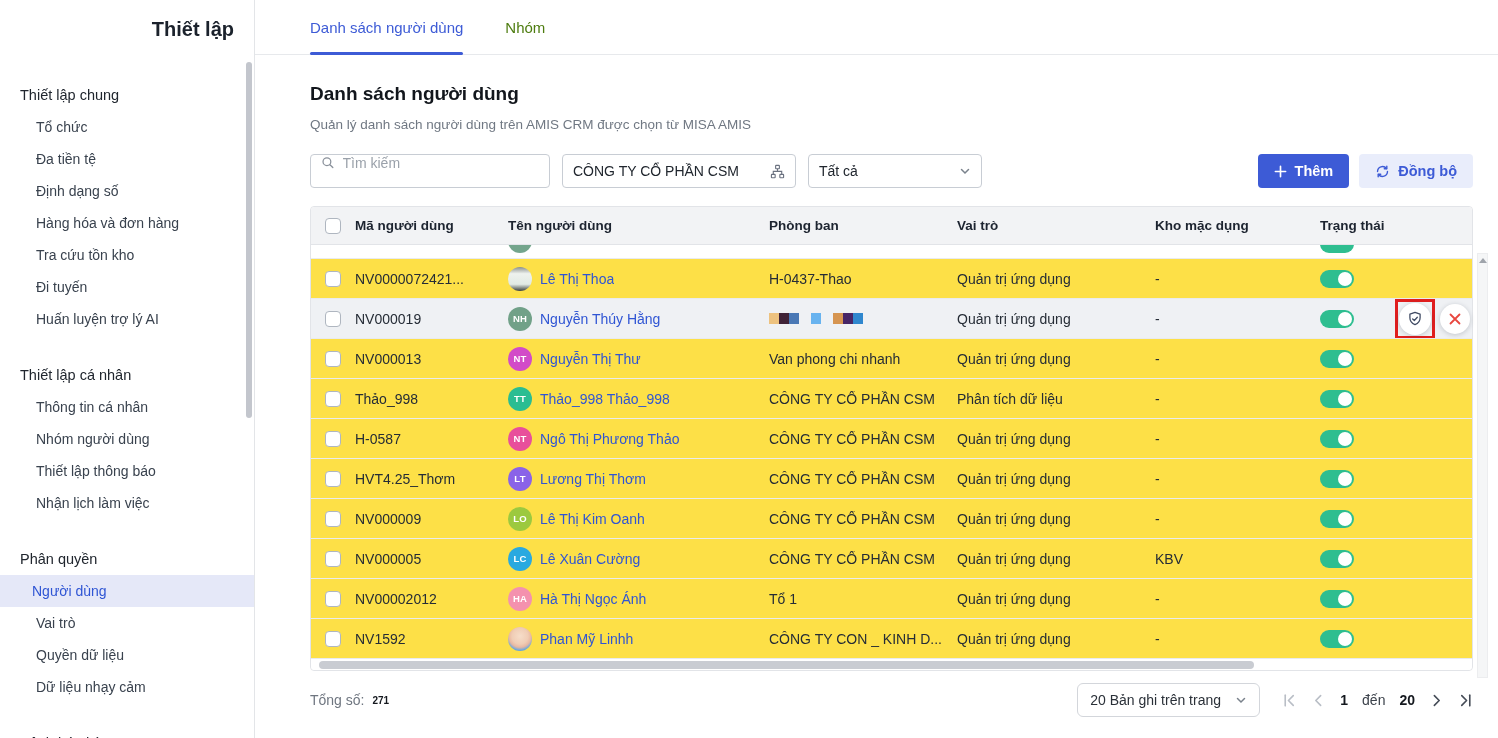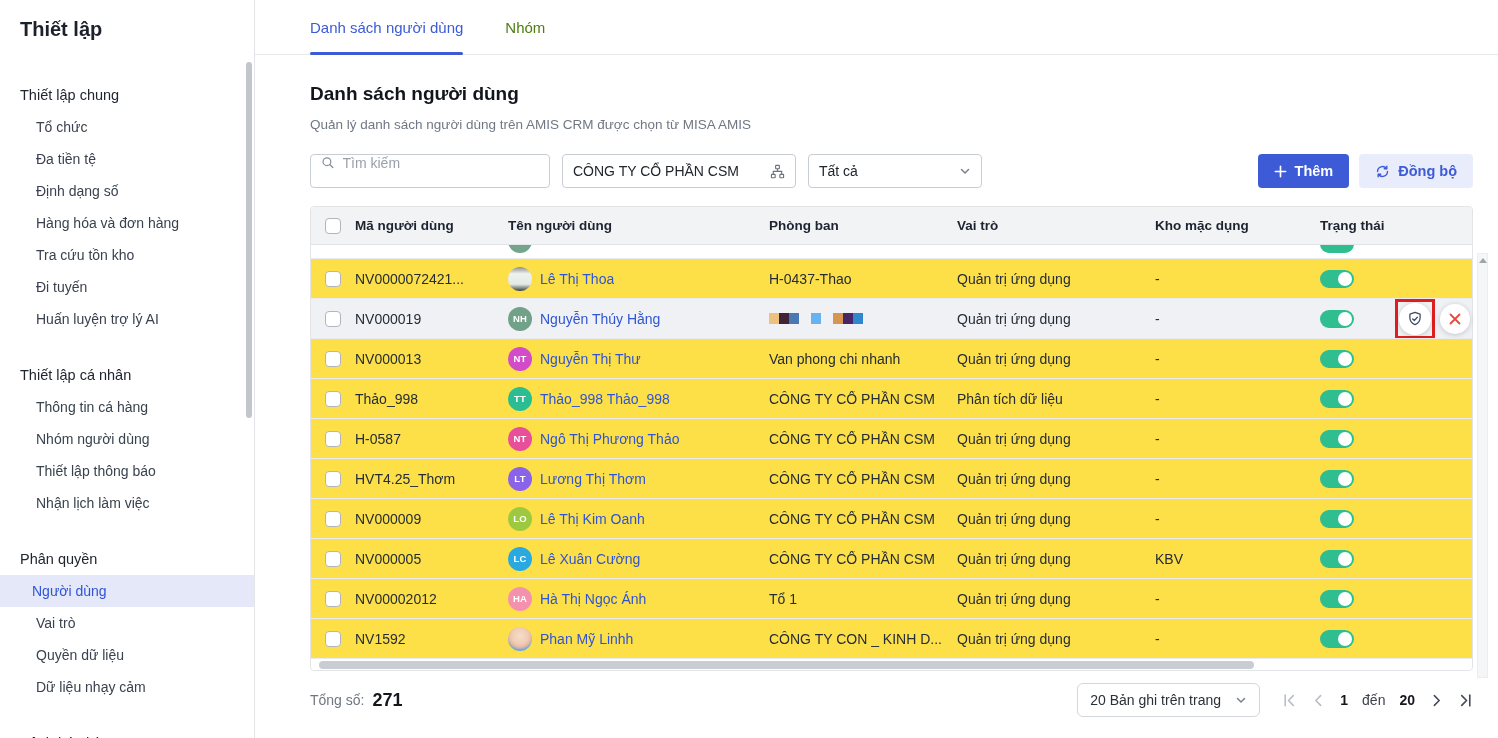--- a/index.html
+++ b/index.html
@@ -2,21 +2,21 @@
 <html style="--primary: #3D5BD6; --link: #2F55D4; --active-bg: #E5E8F8; --toggle-on: #2EBE90; --sync-bg: #E9EDFB; --annotation: #E01E1E; --danger: #E8473F; --header-bg: #F2F3F5; --hl-row: #EFF1F4;"><head>
 <meta charset="utf-8">
 <style>
   * { box-sizing: border-box; margin: 0; padding: 0; }
   html,body { width:1498px; height:738px; overflow:hidden; background:#fff;
     font-family:"Liberation Sans","DejaVu Sans",sans-serif; }
   .app { display:flex; width:100%; height:100%; position:relative; }
 
   
   .sidebar { width:255px; height:100%; border-right:1px solid #E3E5E8; position:relative; flex:0 0 255px; background:#fff; }
-  .sb-title { padding:18px 20px 8px; font-size:20px; font-weight:600; color:#1b222c; }
+  .sb-title { padding:18px 20px 8px; font-size:20px; font-weight:600; color:#1b222c;text-align:right; }
   .sb-nav { padding-top:6px; }
   .sb-section { margin-top:24px; }
   .sb-section-label { height:32px; line-height:32px; padding-left:20px; font-size:14.5px; color:#20262e; font-weight:500; }
   .sb-item { height:32px; line-height:32px; padding-left:36px; font-size:14px; color:#39424e; cursor:pointer; white-space:nowrap; }
   .sb-item.active { background:var(--active-bg); color:var(--link);padding-left:32px; }
   .sb-scroll { position:absolute; top:62px; right:2px; width:6px; height:356px; background:#C3C6CD; border-radius:3px; }
 
   
   .main { flex:1; position:relative; background:#fff; }
   .tabbar { height:55px; border-bottom:1px solid #E7E9EC; display:flex; padding-left:55px; }
@@ -69,21 +69,21 @@
   .icon-btn { width:32px; height:32px; border-radius:50%; background:#fff; box-shadow:0 1px 5px rgba(30,40,60,.22); display:flex; align-items:center; justify-content:center; cursor:pointer; }
   .icon-btn.x-btn { width:30px; height:30px; }
   .hscroll { height:12px; display:flex; align-items:center; border-top:1px solid #E9EBEE; background:#fff; border-radius:0 0 4px 4px; cursor:pointer; }
   .hthumb { height:8px; width:935px; margin-left:8px; background:#C9CCD2; border-radius:4px; }
   .vscroll { position:absolute; top:253px; left:1222px; width:11px; height:425px; background:#F5F6F7; border:1px solid #ECEDEF; cursor:pointer; }
   .vscroll .arrow { margin:4px auto 0; width:0; height:0; border-left:4px solid transparent; border-right:4px solid transparent; border-bottom:5px solid #9FA4AB; }
 
   
   .footerbar { display:flex; align-items:center; margin:12px 25px 0 55px; }
   .total-label { font-size:14px; color:#6F7680; }
-  .total-value { font-size:18px; font-weight:700; color:#14181e; margin-left:8px;text-align:right; }
+  .total-value { font-size:10px; font-weight:700; color:#14181e; margin-left:8px;text-align:right; }
   .right-group { margin-left:auto; display:flex; align-items:center; }
   .page-size { width:183px; height:34px; border:1px solid #D3D6DB; border-radius:6px; display:flex; align-items:center; justify-content:space-between; padding:0 12px; font-size:14px; color:#2a3038; cursor:pointer; background:#fff; }
   .pagination { display:flex; align-items:center; gap:14px; margin-left:22px; font-size:14px; }
   .pg-btn { display:flex; align-items:center; cursor:pointer; }
   .pg-num { font-weight:700; color:#14181e; }
   .pg-sep { color:#3c424b; }
 </style>
 </head>
 <body>
 
@@ -97,21 +97,21 @@
           <div class="sb-item">Tổ chức</div>
           <div class="sb-item">Đa tiền tệ</div>
           <div class="sb-item">Định dạng số</div>
           <div class="sb-item">Hàng hóa và đơn hàng</div>
           <div class="sb-item">Tra cứu tồn kho</div>
           <div class="sb-item">Đi tuyến</div>
           <div class="sb-item">Huấn luyện trợ lý AI</div>
         </div>
         <div class="sb-section">
           <div class="sb-section-label">Thiết lập cá nhân</div>
-          <div class="sb-item">Thông tin cá hàng</div>
+          <div class="sb-item">Thông tin cá nhân</div>
           <div class="sb-item">Nhóm người dùng</div>
           <div class="sb-item">Thiết lập thông báo</div>
           <div class="sb-item">Nhận lịch làm việc</div>
         </div>
         <div class="sb-section">
           <div class="sb-section-label">Phân quyền</div>
           <div class="sb-item active">Người dùng</div>
           <div class="sb-item">Vai trò</div>
           <div class="sb-item">Quyền dữ liệu</div>
           <div class="sb-item">Dữ liệu nhạy cảm</div>

